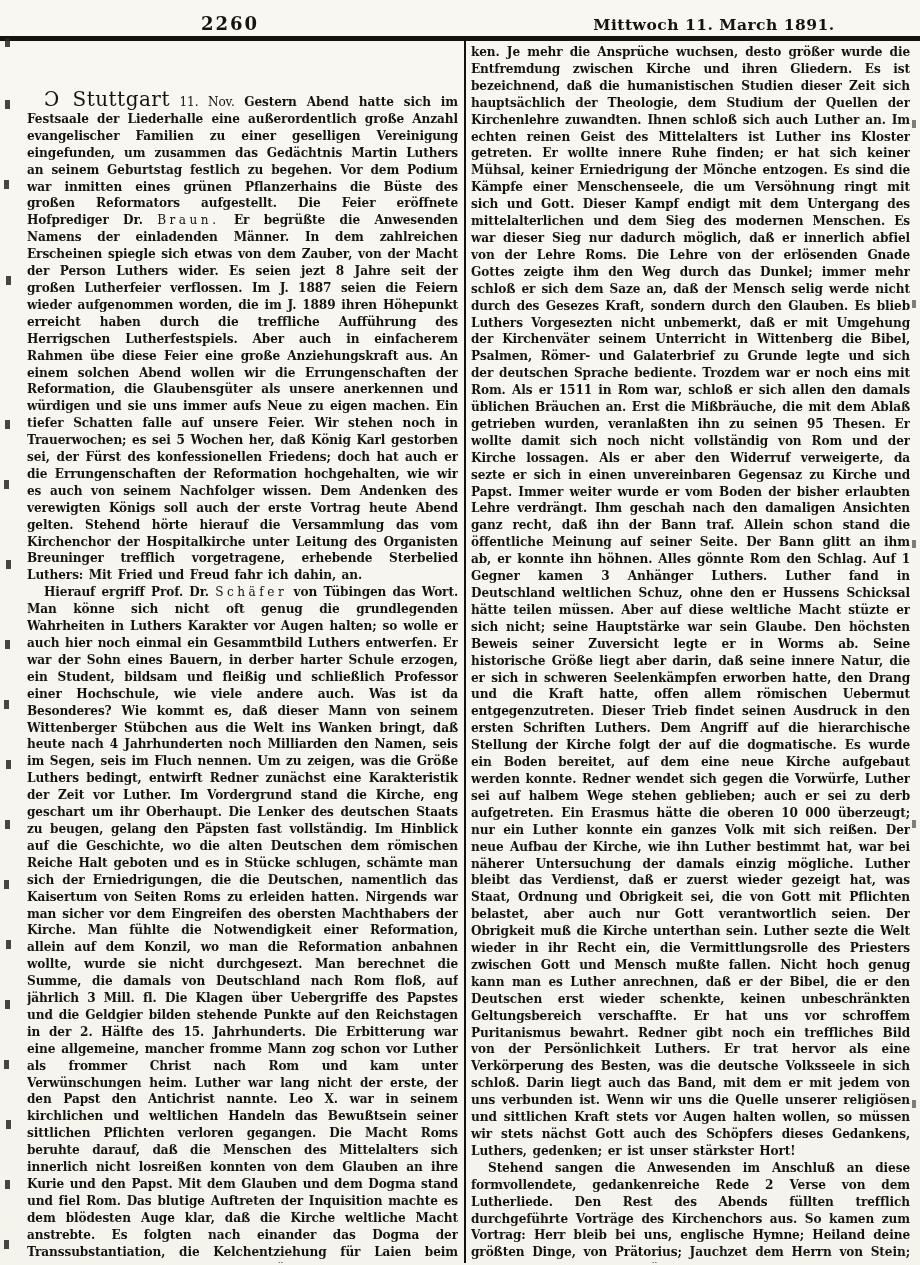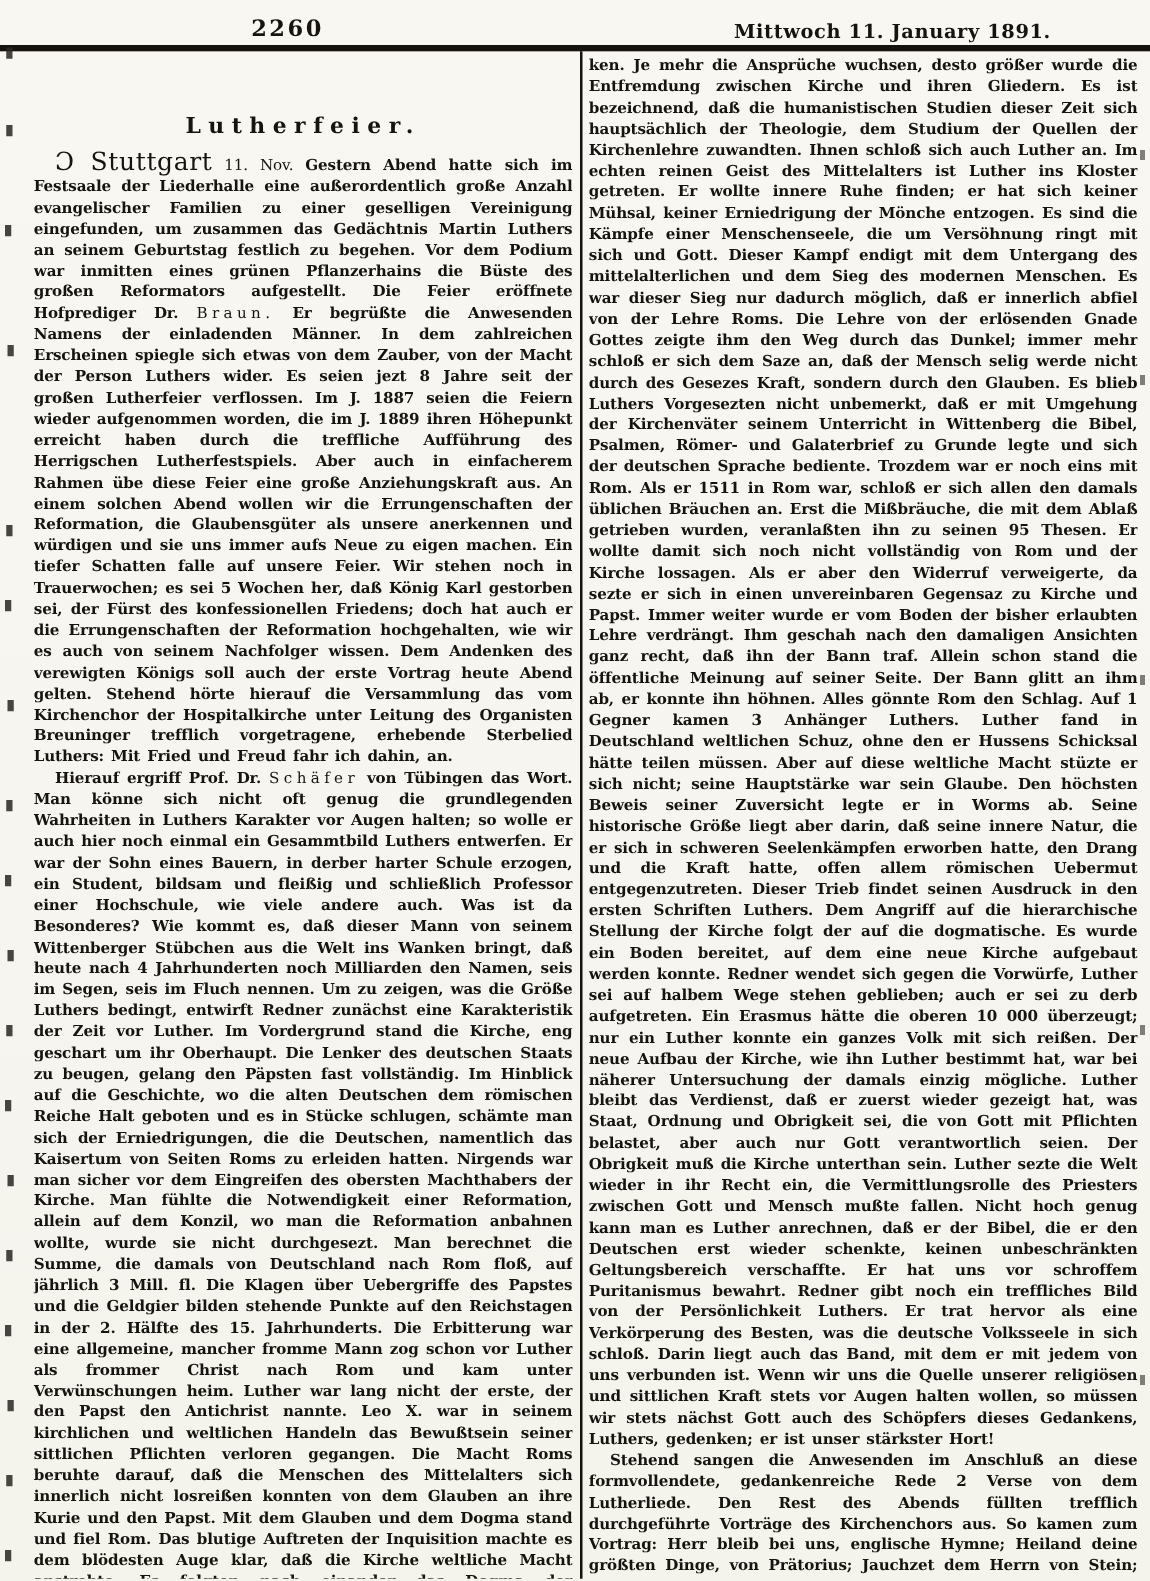--- a/index.html
+++ b/index.html
@@ -46,28 +46,27 @@
 </head>
 <body>
 
 <div class="page">
 
   <div class="edge-marks"></div>
   <div class="edge-marks-right"></div>
 
   <header class="masthead">
     <div class="pagenum">2260</div>
-    <div class="pagedate">Mittwoch 11. January 1891.</div>
+    <div class="pagedate">Mittwoch 11. March 1891.</div>
   </header>
 
   <div class="rule"></div>
 
   <main class="columns">
     <section class="col left">
-      <h1 class="article-title">Lutherfeier.</h1>
       <div>
           <p class="para indent"><span class="seg-lead">Ɔ Stuttgart</span><span class="seg-bold"> 11. Nov.  </span><span class="seg-normal">Gestern Abend hatte sich im Festsaale der Liederhalle eine außerordentlich große Anzahl evangelischer Familien zu einer geselligen Vereinigung eingefunden, um zusammen das Gedächtnis Martin Luthers an seinem Geburtstag festlich zu begehen. Vor dem Podium war inmitten eines grünen Pflanzerhains die Büste des großen Reformators aufgestellt. Die Feier eröffnete Hofprediger Dr. </span><span class="seg-spaced">Braun.</span><span class="seg-normal"> Er begrüßte die Anwesenden Namens der einladenden Männer. In dem zahlreichen Erscheinen spiegle sich etwas von dem Zauber, von der Macht der Person Luthers wider. Es seien jezt 8 Jahre seit der großen Lutherfeier verflossen. Im J. 1887 seien die Feiern wieder aufgenommen worden, die im J. 1889 ihren Höhepunkt erreicht haben durch die treffliche Aufführung des Herrigschen Lutherfestspiels. Aber auch in einfacherem Rahmen übe diese Feier eine große Anziehungskraft aus. An einem solchen Abend wollen wir die Errungenschaften der Reformation, die Glaubensgüter als unsere anerkennen und würdigen und sie uns immer aufs Neue zu eigen machen. Ein tiefer Schatten falle auf unsere Feier. Wir stehen noch in Trauerwochen; es sei 5 Wochen her, daß König Karl gestorben sei, der Fürst des konfessionellen Friedens; doch hat auch er die Errungenschaften der Reformation hochgehalten, wie wir es auch von seinem Nachfolger wissen. Dem Andenken des verewigten Königs soll auch der erste Vortrag heute Abend gelten. Stehend hörte hierauf die Versammlung das vom Kirchenchor der Hospitalkirche unter Leitung des Organisten Breuninger trefflich vorgetragene, erhebende Sterbelied Luthers: Mit Fried und Freud fahr ich dahin, an.</span></p>
           <p class="para indent"><span class="seg-normal">Hierauf ergriff Prof. Dr. </span><span class="seg-spaced">Schäfer</span><span class="seg-normal"> von Tübingen das Wort. Man könne sich nicht oft genug die grundlegenden Wahrheiten in Luthers Karakter vor Augen halten; so wolle er auch hier noch einmal ein Gesammtbild Luthers entwerfen. Er war der Sohn eines Bauern, in derber harter Schule erzogen, ein Student, bildsam und fleißig und schließlich Professor einer Hochschule, wie viele andere auch. Was ist da Besonderes? Wie kommt es, daß dieser Mann von seinem Wittenberger Stübchen aus die Welt ins Wanken bringt, daß heute nach 4 Jahrhunderten noch Milliarden den Namen, seis im Segen, seis im Fluch nennen. Um zu zeigen, was die Größe Luthers bedingt, entwirft Redner zunächst eine Karakteristik der Zeit vor Luther. Im Vordergrund stand die Kirche, eng geschart um ihr Oberhaupt. Die Lenker des deutschen Staats zu beugen, gelang den Päpsten fast vollständig. Im Hinblick auf die Geschichte, wo die alten Deutschen dem römischen Reiche Halt geboten und es in Stücke schlugen, schämte man sich der Erniedrigungen, die die Deutschen, namentlich das Kaisertum von Seiten Roms zu erleiden hatten. Nirgends war man sicher vor dem Eingreifen des obersten Machthabers der Kirche. Man fühlte die Notwendigkeit einer Reformation, allein auf dem Konzil, wo man die Reformation anbahnen wollte, wurde sie nicht durchgesezt. Man berechnet die Summe, die damals von Deutschland nach Rom floß, auf jährlich 3 Mill. fl. Die Klagen über Uebergriffe des Papstes und die Geldgier bilden stehende Punkte auf den Reichstagen in der 2. Hälfte des 15. Jahrhunderts. Die Erbitterung war eine allgemeine, mancher fromme Mann zog schon vor Luther als frommer Christ nach Rom und kam unter Verwünschungen heim. Luther war lang nicht der erste, der den Papst den Antichrist nannte. Leo X. war in seinem kirchlichen und weltlichen Handeln das Bewußtsein seiner sittlichen Pflichten verloren gegangen. Die Macht Roms beruhte darauf, daß die Menschen des Mittelalters sich innerlich nicht losreißen konnten von dem Glauben an ihre Kurie und den Papst. Mit dem Glauben und dem Dogma stand und fiel Rom. Das blutige Auftreten der Inquisition machte es dem blödesten Auge klar, daß die Kirche weltliche Macht anstrebte. Es folgten nach einander das Dogma der Transsubstantiation, die Kelchentziehung für Laien beim Abendmahl, die Ohrenbeichte, der übertriebene Marien- und Heiligenkultus, alles nur darauf gerichtet, die Macht der Kirche zu stär-</span></p>
         </div>
     </section>
 
     <div class="divider"></div>
 
     <section class="col right">
       <div>

